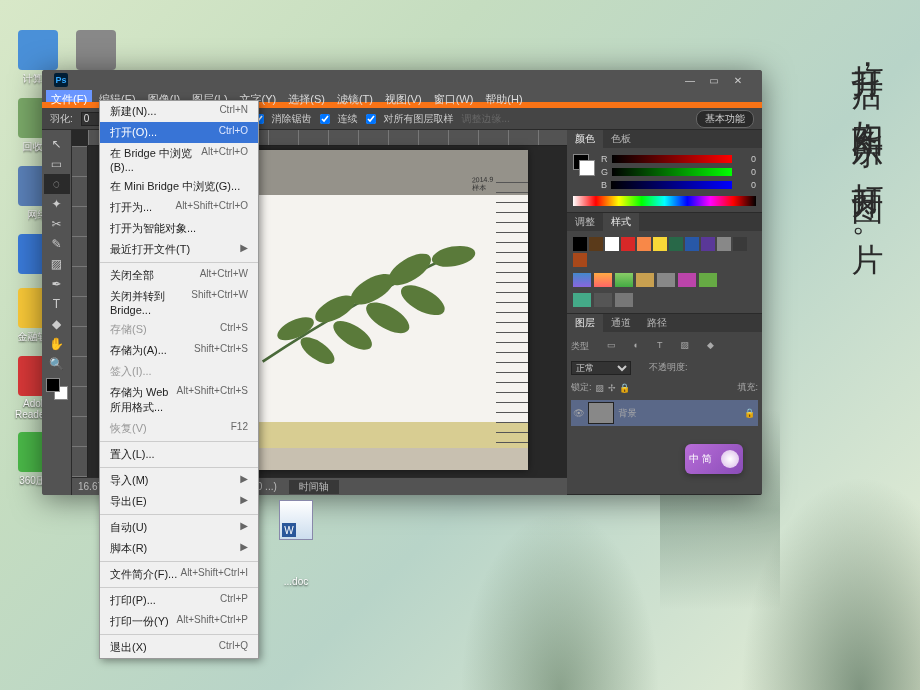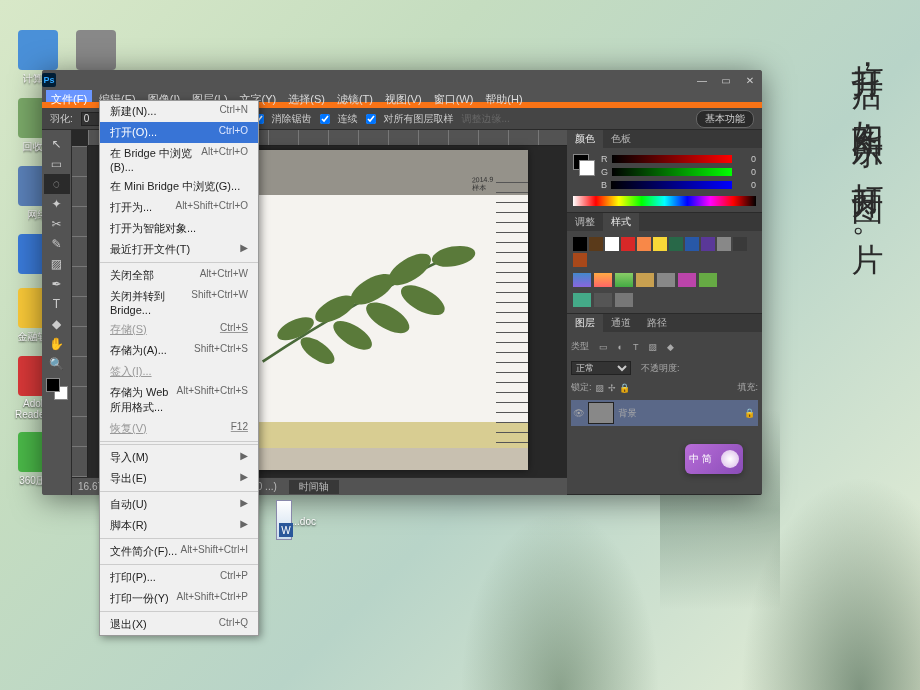--- a/index.html
+++ b/index.html
@@ -12,21 +12,21 @@
 .desktop-icons { position:absolute; left:10px; top:30px; display:flex; flex-direction:column; gap:12px; }
 .icon-col { display:flex; flex-direction:column; align-items:center; width:55px; cursor:pointer; }
 .icon-col .g { width:40px; height:40px; border-radius:4px; }
 .icon-col .lbl { font-size:10px; color:#fff; text-shadow:0 1px 2px rgba(0,0,0,.8); text-align:center; margin-top:2px; max-width:55px; overflow:hidden; }
 .col2 { position:absolute; left:68px; top:30px; display:flex; flex-direction:column; gap:12px; }
 
 .sidebar-text { position:absolute; right:30px; top:40px; writing-mode:vertical-rl; text-orientation:upright; font-size:32px; font-family:"KaiTi","SimSun",serif; color:#2a2a2a; line-height:1.4; letter-spacing:6px; height:620px; }
 .sidebar-text .col { display:inline-block; }
 
 .ps-window { position:absolute; left:42px; top:70px; width:720px; height:425px; background:#535353; border-radius:3px; box-shadow:0 4px 30px rgba(0,0,0,.5); display:flex; flex-direction:column; overflow:hidden; }
-.ps-title { height:20px; background:#535353; display:flex; align-items:center; padding:0 0; }
+.ps-title { height:20px; background:#535353; display:flex; align-items:center; padding:0 12px; }
 .ps-logo { width:14px; height:14px; background:#001e36; color:#31a8ff; font-size:9px; font-weight:bold; display:flex; align-items:center; justify-content:center; border-radius:2px; margin-right:auto; }
 .win-btn { width:24px; height:16px; display:flex; align-items:center; justify-content:center; color:#ccc; font-size:10px; cursor:pointer; }
 .menubar { height:18px; background:#535353; display:flex; gap:2px; padding:0 4px; border-bottom:6px solid #f97316; }
 .menubar span { color:#ddd; font-size:11px; padding:2px 5px; cursor:pointer; }
 .menubar span.active { background:#6a96ff; color:#fff; }
 .options-bar { height:22px; background:#454545; border-bottom:1px solid #2a2a2a; display:flex; align-items:center; gap:8px; padding:0 8px; color:#ccc; font-size:10px; }
 .opt-lbl { white-space:nowrap; }
 .opt-inp { background:#333; border:1px solid #222; color:#ddd; width:30px; height:14px; font-size:10px; padding:0 2px; }
 .opt-chk { width:10px; height:10px; }
 .opt-drop { background:#2a2a2a; border:1px solid #666; border-radius:8px; padding:1px 8px; font-size:10px; margin-left:auto; }
@@ -71,36 +71,36 @@
 
 .swatches { padding:6px; display:flex; flex-wrap:wrap; gap:2px; }
 .sw { width:14px; height:14px; }
 .sw-row2 { display:flex; gap:3px; padding:0 6px 6px; }
 .sw-row2 div { width:18px; height:14px; }
 
 .layers-body { padding:4px; color:#aaa; font-size:9px; }
 .layer-row { display:flex; align-items:center; gap:4px; padding:2px; background:#5a6888; margin-top:4px; }
 .layer-thumb { width:26px; height:22px; background:#888; border:1px solid #222; }
 .lock-row { display:flex; gap:4px; padding:2px 0; align-items:center; }
-.layer-opts { display:flex; gap:10px; padding:4px 0; align-items:center; }
+.layer-opts { display:flex; gap:18px; padding:4px 0; }
 .layer-opts select { background:#333; color:#ccc; border:1px solid #222; font-size:9px; }
 
 .dropdown-menu { position:absolute; left:99px; top:100px; width:160px; background:#f0f0f0; border:1px solid #999; box-shadow:2px 2px 8px rgba(0,0,0,.4); font-size:11px; z-index:50; }
 .dropdown-menu .mi { display:flex; justify-content:space-between; padding:3px 10px; cursor:pointer; color:#222; }
 .dropdown-menu .mi.hl { background:#3874d6; color:#fff; }
-.dropdown-menu .mi.dis { color:#999;text-decoration:underline; }
+.dropdown-menu .mi.dis { color:#999; }
 .dropdown-menu .sep { height:1px; background:#ccc; margin:2px 0; }
 .dropdown-menu .sc { color:#666; font-size:10px; }
 .dropdown-menu .mi.hl .sc { color:#e0e8ff; }
 
 .taskbar-widget { position:absolute; left:685px; top:444px; width:58px; height:30px; background:linear-gradient(135deg,#b86dd8,#8a4db8); border-radius:6px; display:flex; align-items:center; color:#fff; font-size:10px; padding:0 4px; box-shadow:0 2px 6px rgba(0,0,0,.3); }
 .taskbar-widget .flower { width:18px; height:18px; border-radius:50%; background:radial-gradient(circle,#fff,#d8b8e8); margin-left:auto; }
 
 .taskbar-files { position:absolute; left:120px; top:500px; display:flex; gap:38px; }
-.file-ico { width:40px; display:flex; flex-direction:row; align-items:center; }
+.file-ico { width:40px; display:flex; flex-direction:column; align-items:center;gap:34px; }
 .file-g { width:34px; height:40px; background:linear-gradient(#fff,#cde); border:1px solid #88a; position:relative; }
 .file-g::before { content:"W"; position:absolute; bottom:2px; left:2px; width:14px; height:14px; background:#2a579a; color:#fff; font-size:10px; display:flex; align-items:center; justify-content:center; }
 .file-lbl { font-size:10px; color:#fff; text-shadow:0 1px 2px rgba(0,0,0,.8); margin-top:2px; }
 </style>
 </head>
 <body>
 
 <div class="wallpaper-art">
   <div class="mountain"></div>
   <div class="bamboo"></div>
@@ -399,20 +399,24 @@
     </div>
     <div class="mi">
       <span>存储为 Web 所用格式...</span>
       <span class="sc">Alt+Shift+Ctrl+S</span>
     </div>
     <div class="mi dis">
       <span>恢复(V)</span>
       <span class="sc">F12</span>
     </div>
     <div class="sep"></div>
+    <div class="mi">
+      <span>置入(L)...</span>
+      <span class="sc"></span>
+    </div>
     <div class="sep"></div>
     <div class="mi">
       <span>导入(M)</span>
       <span class="sc">▶</span>
     </div>
     <div class="mi">
       <span>导出(E)</span>
       <span class="sc">▶</span>
     </div>
     <div class="sep"></div>

